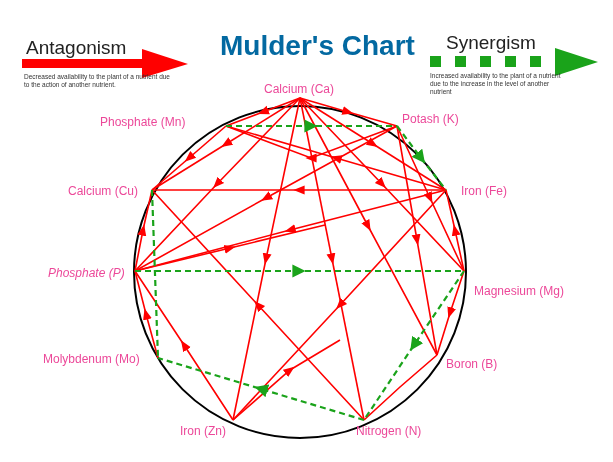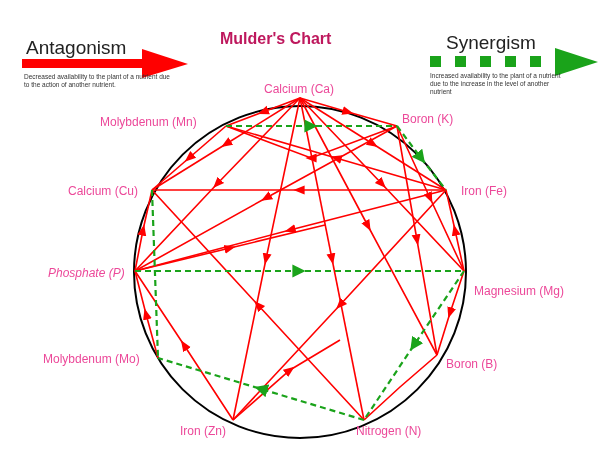--- a/index.html
+++ b/index.html
@@ -1,20 +1,20 @@
 <!DOCTYPE html>
 <html><head>
 <meta charset="utf-8">
 <style>
   html,body{margin:0;padding:0;background:#fff;}
   body{width:613px;height:462px;position:relative;overflow:hidden;font-family:"Liberation Sans",sans-serif;color:#222;}
   .abs{position:absolute;}
   .legend-title{font-size:19px;color:#222;}
   .legend-desc{font-size:6.5px;line-height:8px;color:#333;width:150px;}
-  .main-title{font-size:16px;font-weight:bold;color:#be185d;}
+  .main-title{font-size:28px;font-weight:bold;color:#0369a1;}
   .node-label{font-size:12px;color:#ec4899;white-space:nowrap;}
   svg{position:absolute;left:0;top:0;}
 </style>
 </head>
 <body>
 
 <div class="abs legend-title" style="left:26px;top:37px;">Antagonism</div>
 <svg width="613" height="462" style="pointer-events:none;">
   <g>
     <rect x="22" y="59" width="122" height="9" fill="#ff0000"></rect>
@@ -92,22 +92,22 @@
     <path d="M226,126 L311,126 L397,126" marker-mid="url(#ga)"></path>
     <path d="M397,126 L421,158 L446,190" marker-mid="url(#ga)"></path>
     <path d="M135,271 L299,271 L464,271" marker-mid="url(#ga)"></path>
     <path d="M464,271 L414,345 L364,420" marker-mid="url(#ga)"></path>
     <path d="M364,420 L261,389 L158,358" marker-mid="url(#ga)"></path>
     <path d="M152,190 L155,274 L158,358"></path>
   </g>
 </svg>
 
 <div class="abs node-label" style="left:264px;top:82px;">Calcium (Ca)</div>
-<div class="abs node-label" style="left:402px;top:112px;">Boron (K)</div>
+<div class="abs node-label" style="left:402px;top:112px;">Potash (K)</div>
 <div class="abs node-label" style="left:461px;top:184px;">Iron (Fe)</div>
 <div class="abs node-label" style="left:474px;top:284px;">Magnesium (Mg)</div>
 <div class="abs node-label" style="left:446px;top:357px;">Boron (B)</div>
 <div class="abs node-label" style="left:356px;top:424px;text-align:center;">Nitrogen (N)</div>
 <div class="abs node-label" style="left:180px;top:424px;">Iron (Zn)</div>
 <div class="abs node-label" style="left:43px;top:352px;">Molybdenum (Mo)</div>
 <div class="abs node-label" style="left:48px;top:266px;font-style:italic;">Phosphate (P)</div>
 <div class="abs node-label" style="left:68px;top:184px;">Calcium (Cu)</div>
-<div class="abs node-label" style="left:100px;top:115px;">Molybdenum (Mn)</div>
+<div class="abs node-label" style="left:100px;top:115px;">Phosphate (Mn)</div>
 
 </body></html>

